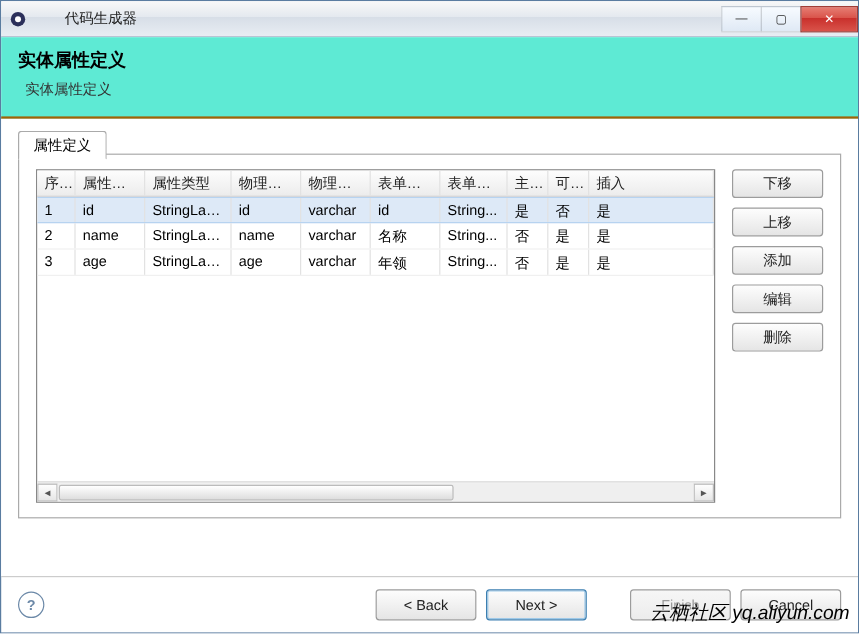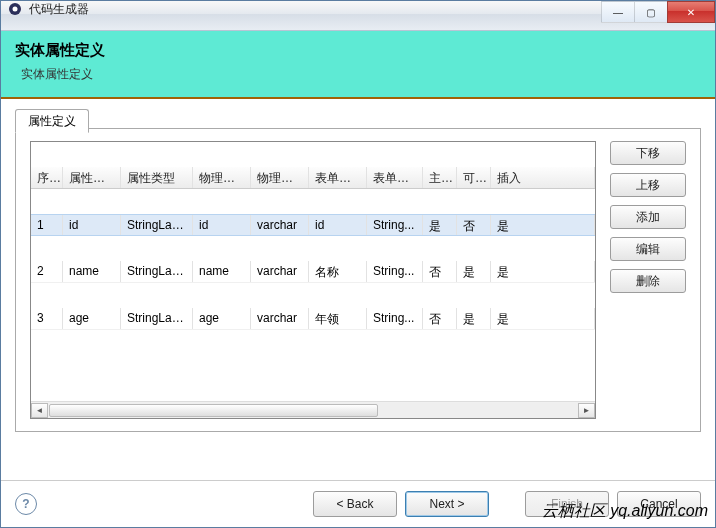--- a/index.html
+++ b/index.html
@@ -20,22 +20,23 @@
     border: 1px solid #5a7ca0;
     background: #fff;
     display: flex;
     flex-direction: column;
   }
   .titlebar {
     height: 30px;
     background: linear-gradient(to bottom, #f8f8f8, #e4e9ef 45%, #d7dee7 46%, #e8edf3);
     border-bottom: 1px solid #b8c4d4;
     display: flex;
-    align-items: flex-start;
+    align-items: center;
     padding: 0 0 0 6px;
+    gap: 25px;
   }
   .titlebar .app-icon {
     width: 16px; height:16px;
     margin-right: 6px;
     display:inline-flex; align-items:center; justify-content:center;
   }
   .titlebar .title { color:#222; }
   .win-controls {
     margin-left:auto;
     display:flex;
@@ -108,21 +109,20 @@
     flex:1;
     border:1px solid #888;
     background:#fff;
     display:flex;
     flex-direction:column;
     overflow:hidden;
   }
   .thead, .trow {
     display:flex;
     width:100%;
-    margin-top:25px;
   }
   .thead {
     background: linear-gradient(to bottom,#fdfdfd,#ececec);
     border-bottom:1px solid #ccc;
     height:22px;
   }
   .th, .td {
     padding:3px 6px;
     border-right:1px solid #e2e2e2;
     overflow:hidden;

